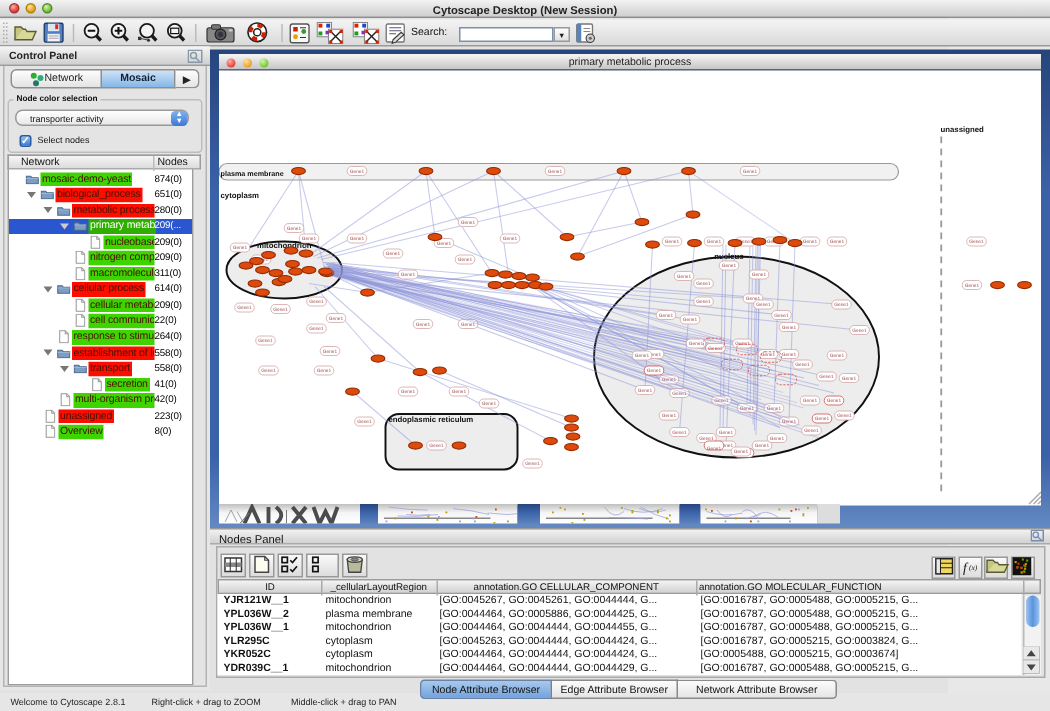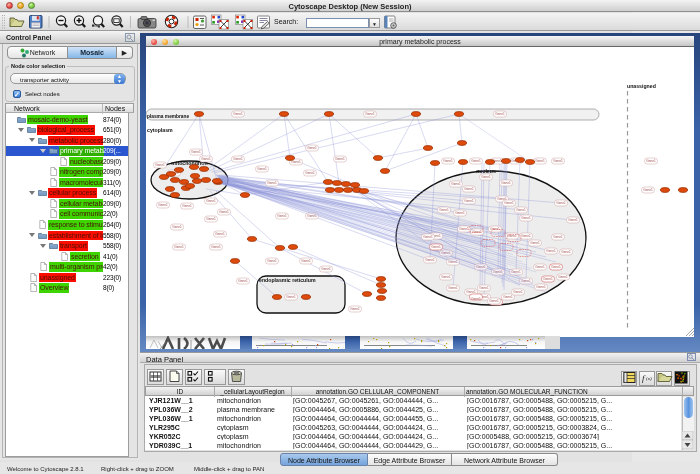--- a/index.html
+++ b/index.html
@@ -978,21 +978,21 @@
       <rect x="71" y="2" width="1.2" height="1.2" fill="#b8a000"></rect>
       <rect x="16" y="11" width="1.2" height="1.2" fill="#9aa0dd"></rect>
       <rect x="3" y="3" width="1.2" height="1.2" fill="#b8a000"></rect>
       <rect x="68" y="7" width="1.2" height="1.2" fill="#b8a000"></rect>
       <rect x="38" y="11" width="1.2" height="1.2" fill="#9aa0dd"></rect>
       <rect x="7" y="4" width="1.2" height="1.2" fill="#cc4400"></rect>
       <rect x="52" y="3" width="1.2" height="1.2" fill="#b8a000"></rect>
     </svg>
   <div class="abs stripwin" style="left:545px;width:15px;background:#ddd;"></div>
 
-  <div class="abs" id="dp-title">Data Panel</div>
+  <div class="abs" id="dp-title">Nodes Panel</div>
   <svg class="abs" style="left:687px;top:353px" width="10" height="9">
       <rect x="0.5" y="0.5" width="8" height="7" fill="none" stroke="#7a8db0" stroke-width="1"></rect>
       <circle cx="3.5" cy="3.5" r="1.8" fill="none" stroke="#7a8db0" stroke-width="0.9"></circle>
       <line x1="5" y1="5" x2="7.5" y2="7.5" stroke="#7a8db0" stroke-width="0.9"></line>
     </svg>
   <div class="abs" id="dp"></div>
   <div class="dpbtn" style="left:147px;width:17px;"></div>
   <div class="dpbtn" style="left:166px;width:17px;"></div>
   <div class="dpbtn" style="left:185px;width:17px;"></div>
   <div class="dpbtn" style="left:204px;width:22px;"></div>

